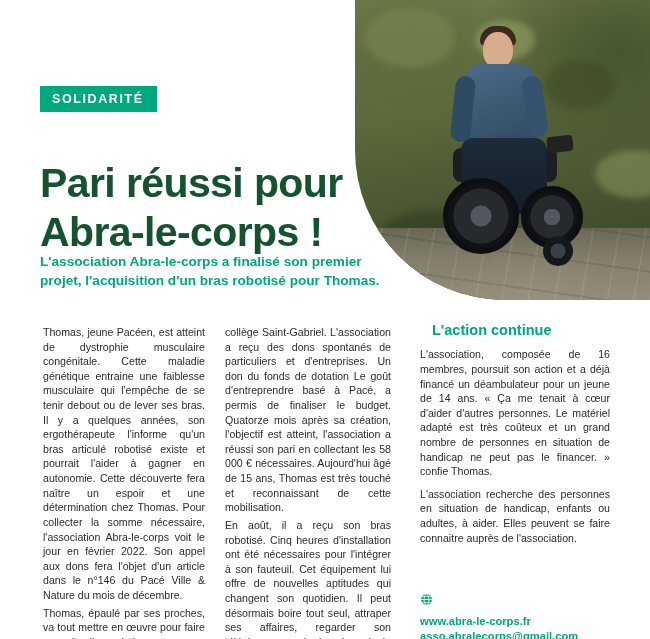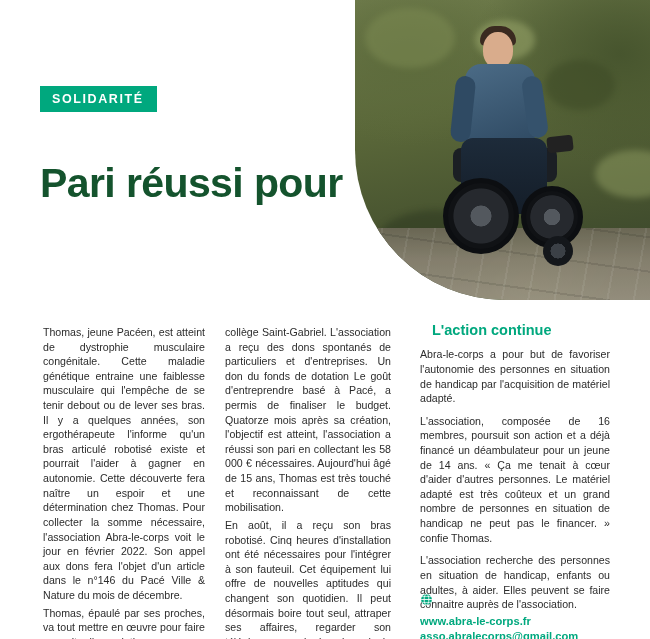--- a/index.html
+++ b/index.html
@@ -243,37 +243,38 @@
         <div class="wheel right"></div>
         <div class="caster c1"></div>
       </div>
     </div>
   </div>
 
   <div class="badge">SOLIDARITÉ</div>
 
   <h1 class="headline">
     <span>Pari réussi pour</span><br>
+    <span>Abra-le-corps !</span>
   </h1>
 
+  <div class="standfirst">L'association Abra-le-corps a finalisé son premier projet, l'acquisition d'un bras robotisé pour Thomas.</div>
 
   <div class="col col-1">
     <p>Thomas, jeune Pacéen, est atteint de dystrophie musculaire congénitale. Cette maladie génétique entraine une faiblesse musculaire qui l'empêche de se tenir debout ou de lever ses bras. Il y a quelques années, son ergothérapeute l'informe qu'un bras articulé robotisé existe et pourrait l'aider à gagner en autonomie. Cette découverte fera naître un espoir et une détermination chez Thomas. Pour collecter la somme nécessaire, l'association Abra-le-corps voit le jour en février 2022. Son appel aux dons fera l'objet d'un article dans le n°146 du Pacé Ville &amp; Nature du mois de décembre.</p>
     <p>Thomas, épaulé par ses proches, va tout mettre en œuvre pour faire connaitre l'association.</p>
     <p>À Pacé, de nombreuses actions ont été menées dans les écoles Sainte-Anne, Saint-Joseph et au</p>
   </div>
 
   <div class="col col-2">
     <p>collège Saint-Gabriel. L'association a reçu des dons spontanés de particuliers et d'entreprises. Un don du fonds de dotation Le goût d'entreprendre basé à Pacé, a permis de finaliser le budget. Quatorze mois après sa création, l'objectif est atteint, l'association a réussi son pari en collectant les 58 000 € nécessaires. Aujourd'hui âgé de 15 ans, Thomas est très touché et reconnaissant de cette mobilisation.</p>
     <p>En août, il a reçu son bras robotisé. Cinq heures d'installation ont été nécessaires pour l'intégrer à son fauteuil. Cet équipement lui offre de nouvelles aptitudes qui changent son quotidien. Il peut désormais boire tout seul, attraper ses affaires, regarder son téléphone, ouvrir le placard, le frigo, pousser des objets qui gênent le passage...</p>
   </div>
 
   <div class="col col-3">
     <h2 class="section-title">L'action continue</h2>
-    <p>Abra-le-corps a pour but de favoriser l'autonomie des personnes en situation de handicap par l'acquisition de matériel adapté.</p>
     <p>L'association, composée de 16 membres, poursuit son action et a déjà financé un déambulateur pour un jeune de 14 ans. « Ça me tenait à cœur d'aider d'autres personnes. Le matériel adapté est très coûteux et un grand nombre de personnes en situation de handicap ne peut pas le financer. » confie Thomas.</p>
     <p>L'association recherche des personnes en situation de handicap, enfants ou adultes, à aider. Elles peuvent se faire connaitre auprès de l'association.</p>
   </div>
 
   <div class="contact">
     <div class="contact-row">
       <svg class="globe-icon" viewBox="0 0 24 24">
         <circle cx="12" cy="12" r="10" fill="#00a87e"></circle>
         <ellipse cx="12" cy="12" rx="4.4" ry="10" fill="none" stroke="#ffffff" stroke-width="1.6"></ellipse>
         <line x1="2" y1="12" x2="22" y2="12" stroke="#ffffff" stroke-width="1.6"></line>

